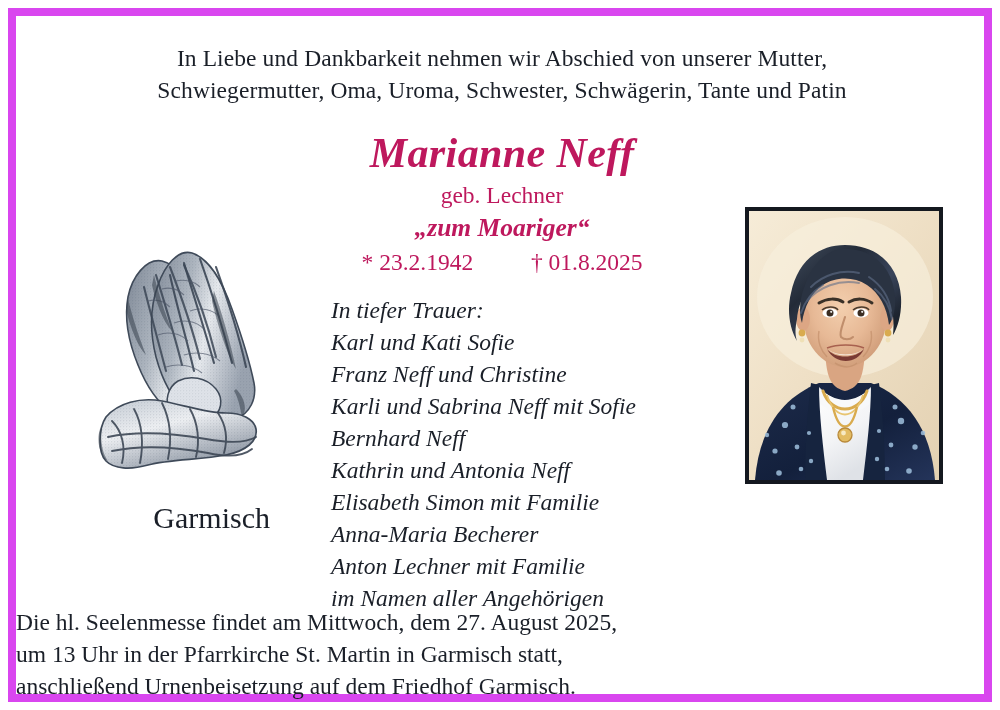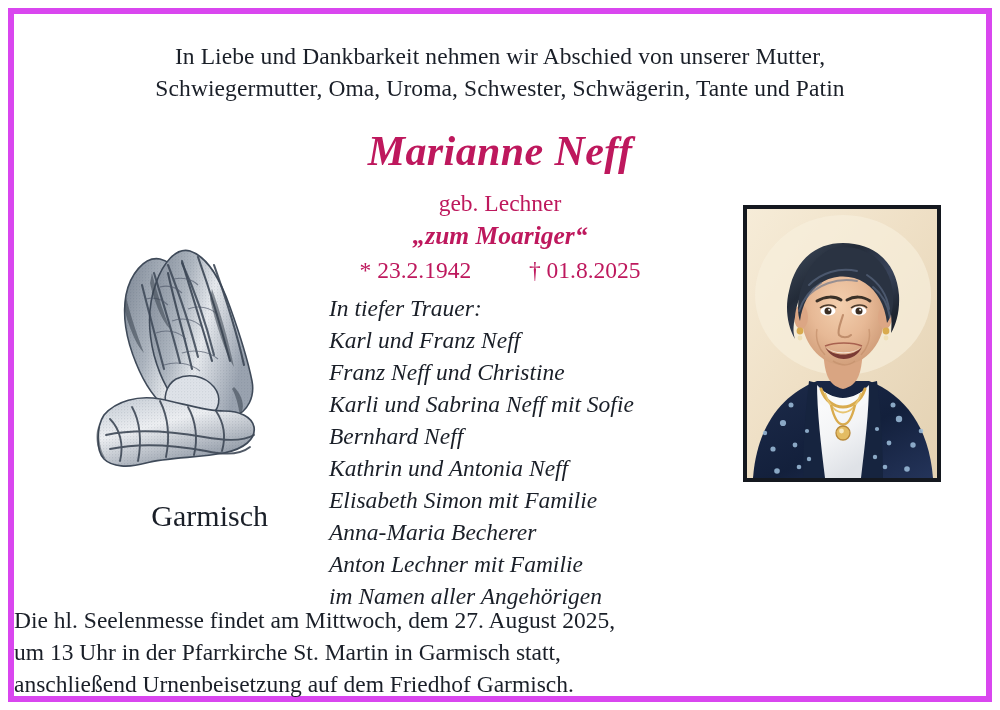--- a/index.html
+++ b/index.html
@@ -15,21 +15,21 @@
   }
 
   #notice-card {
     position: absolute;
     left: 8px;
     top: 8px;
     width: 984px;
     height: 694px;
     box-sizing: border-box;
     background: #ffffff;
-    border: 6px solid #d946ef;
+    border: 8px solid #d946ef;
   }
 
   .inner {
     position: relative;
     width: 100%;
     height: 100%;
     box-sizing: border-box;
   }
 
   
@@ -58,21 +58,21 @@
   #deceased-name {
     font-size: 42px;
     font-weight: bold;
     font-style: italic;
     line-height: 50px;
     letter-spacing: 0.4px;
   }
   #maiden-name {
     font-size: 23.5px;
     line-height: 30px;
-    margin-top: 12px;
+    margin-top: 2px;
   }
   #nickname {
     font-size: 25.5px;
     font-weight: bold;
     font-style: italic;
     line-height: 32px;
     margin-top: 2px;
   }
   #dates-line {
     font-size: 23.5px;
@@ -167,21 +167,21 @@
         <span>*</span>
         <span>23.2.1942</span>
         <span class="gap"></span>
         <span>†</span>
         <span>01.8.2025</span>
       </div>
     </div>
 
     <div id="mourners">
       <span class="line">In tiefer Trauer:</span>
-      <span class="line">Karl und Franz Neff</span>
+      <span class="line">Karl und Kati Sofie</span>
       <span class="line">Franz Neff und Christine</span>
       <span class="line">Karli und Sabrina Neff mit Sofie</span>
       <span class="line">Bernhard Neff</span>
       <span class="line">Kathrin und Antonia Neff</span>
       <span class="line">Elisabeth Simon mit Familie</span>
       <span class="line">Anna-Maria Becherer</span>
       <span class="line">Anton Lechner mit Familie</span>
       <span class="line">im Namen aller Angehörigen</span>
     </div>
 

